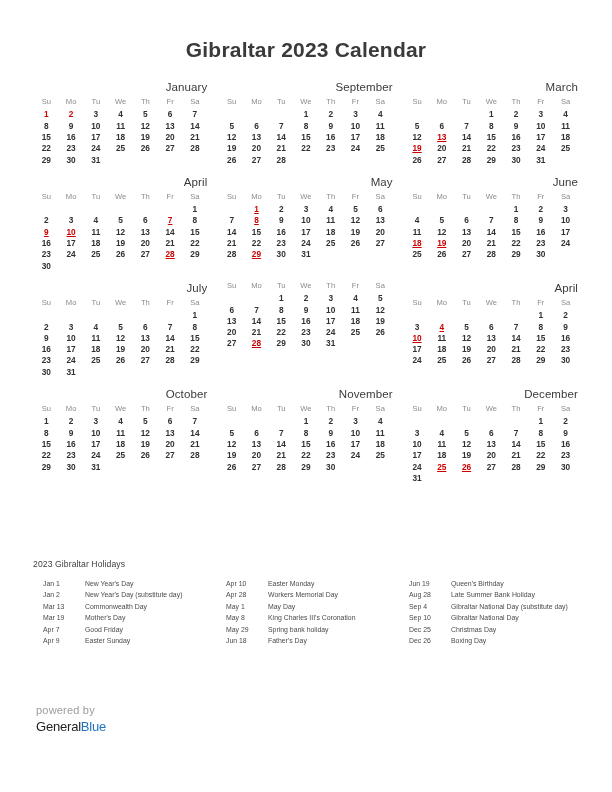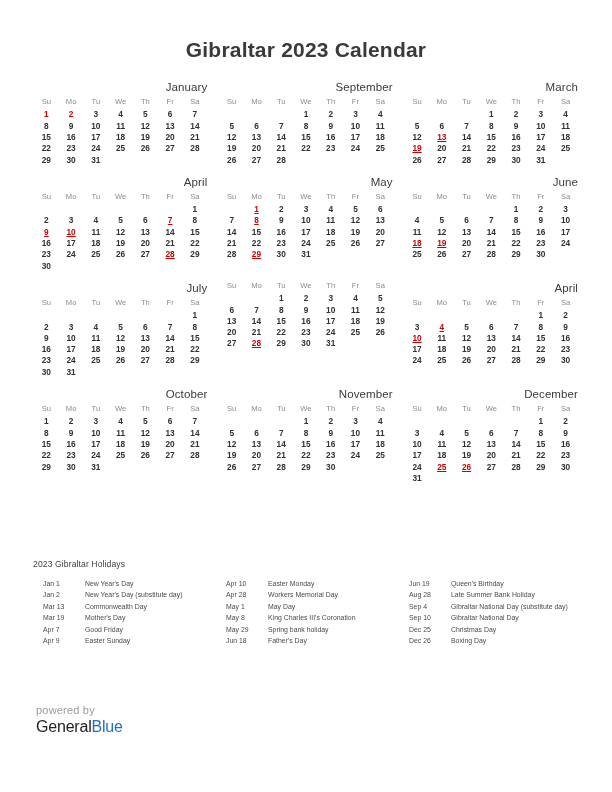--- a/index.html
+++ b/index.html
@@ -141,21 +141,21 @@
     left: 36px;
     top: 704px;
   }
   .powered {
     font-size: 11px;
     color: #9b9b9b;
     letter-spacing: 0.2px;
     line-height: 12px;
   }
   .brand {
-    font-size: 16px;
+    font-size: 13px;
     line-height: 21px;
     letter-spacing: -0.2px;
   }
   .brand .g1 { color: #222222; }
   .brand .g2 { color: #1f72c0; }
 </style>
 </head>
 <body>
 
 <div class="page">

